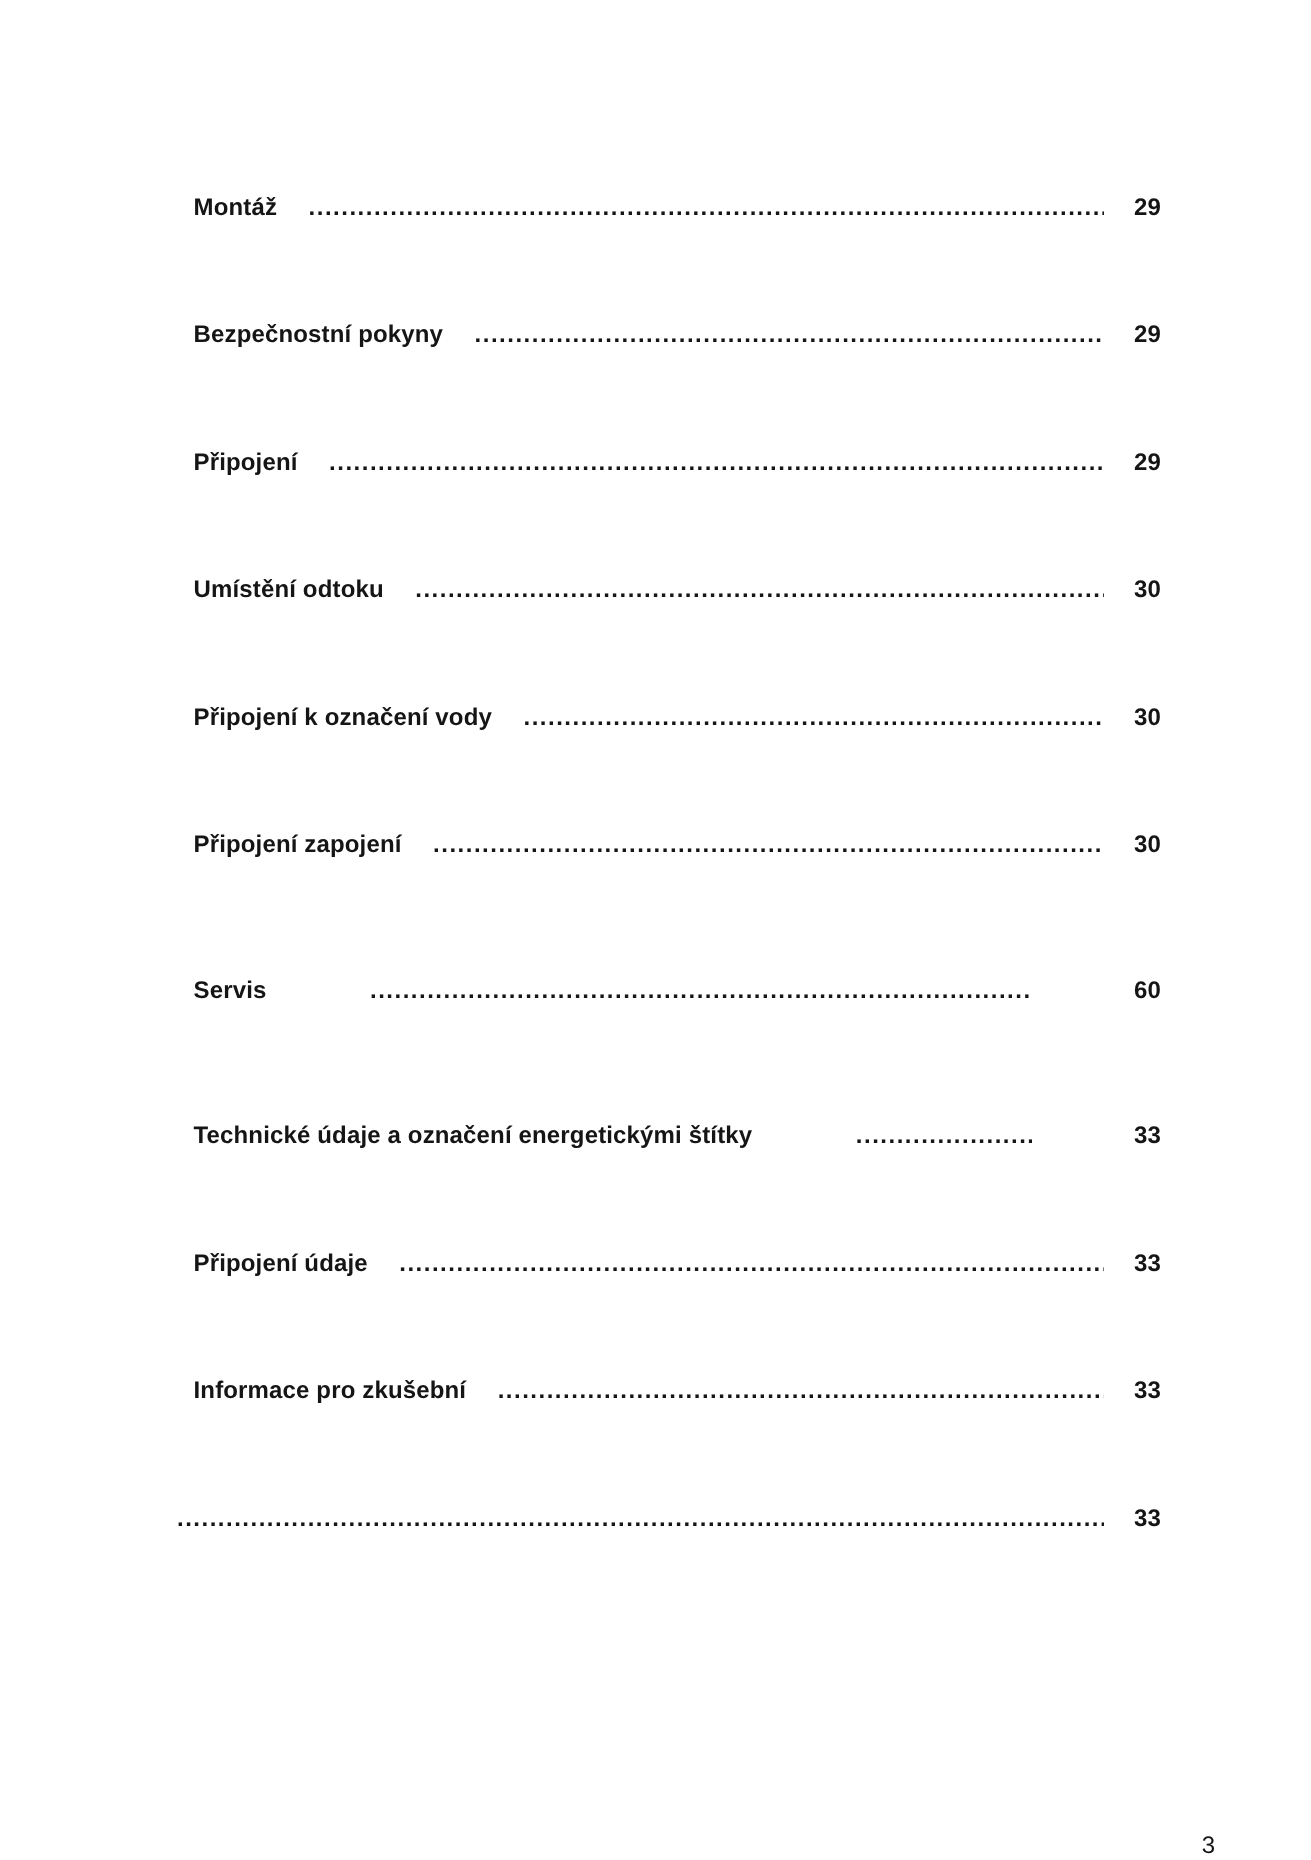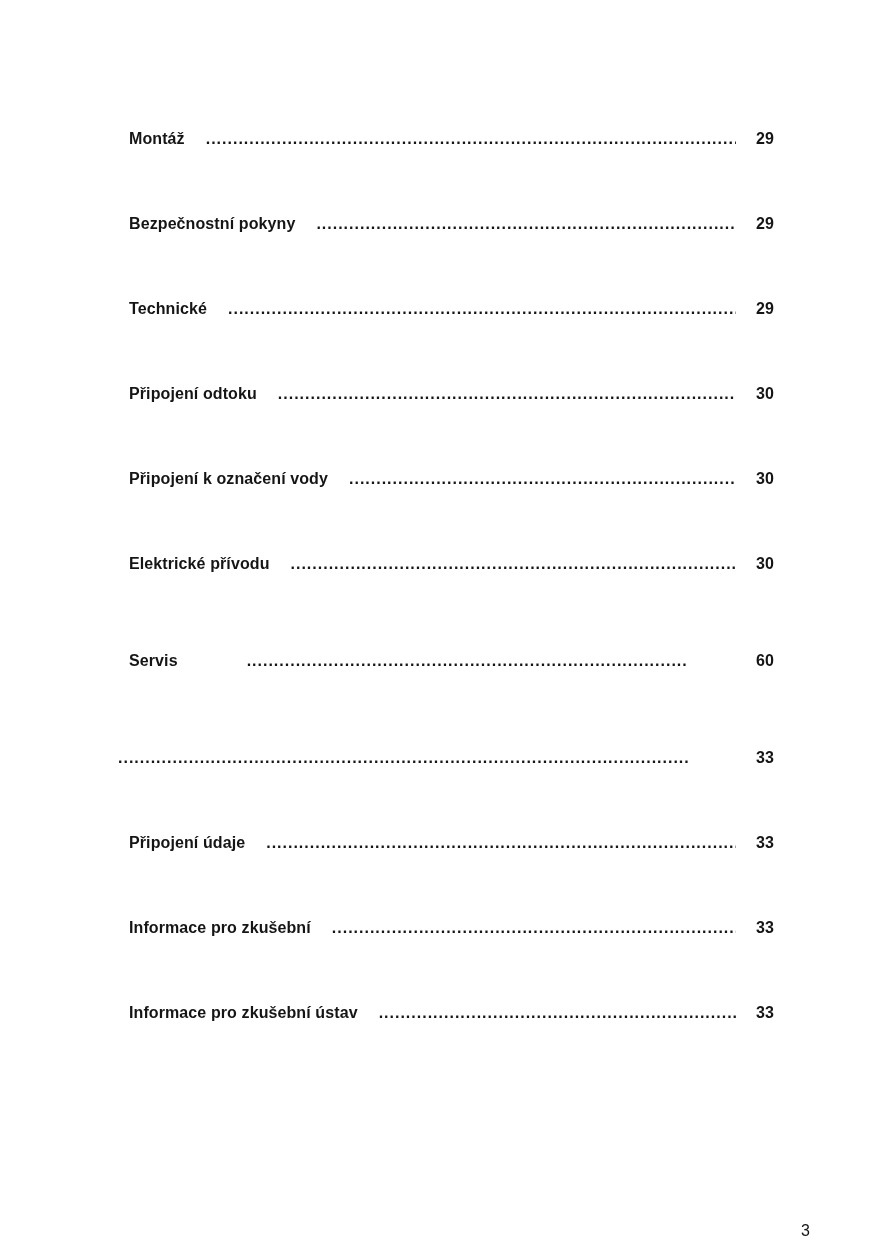--- a/index.html
+++ b/index.html
@@ -70,58 +70,58 @@
     <span class="toc-label">Montáž</span>
     <span class="toc-dots"></span>
     <span class="toc-page">29</span>
   </div>
       <div class="toc-row">
     <span class="toc-label">Bezpečnostní pokyny</span>
     <span class="toc-dots"></span>
     <span class="toc-page">29</span>
   </div>
       <div class="toc-row">
-    <span class="toc-label">Technické</span>
+    <span class="toc-label">Připojení</span>
     <span class="toc-dots"></span>
     <span class="toc-page">29</span>
   </div>
       <div class="toc-row">
-    <span class="toc-label">Připojení odtoku</span>
+    <span class="toc-label">Umístění odtoku</span>
     <span class="toc-dots"></span>
     <span class="toc-page">30</span>
   </div>
       <div class="toc-row">
     <span class="toc-label">Připojení k označení vody</span>
     <span class="toc-dots"></span>
     <span class="toc-page">30</span>
   </div>
       <div class="toc-row">
-    <span class="toc-label">Elektrické přívodu</span>
+    <span class="toc-label">Připojení zapojení</span>
     <span class="toc-dots"></span>
     <span class="toc-page">30</span>
   </div>
       <div class="toc-row bold section-start">
     <span class="toc-label">Servis</span>
     <span class="toc-dots"></span>
     <span class="toc-page">60</span>
   </div>
       <div class="toc-row bold section-start">
+    <span class="toc-label">Technické údaje a označení energetickými štítky</span>
     <span class="toc-dots"></span>
     <span class="toc-page">33</span>
   </div>
       <div class="toc-row">
     <span class="toc-label">Připojení údaje</span>
     <span class="toc-dots"></span>
     <span class="toc-page">33</span>
   </div>
       <div class="toc-row">
     <span class="toc-label">Informace pro zkušební</span>
     <span class="toc-dots"></span>
     <span class="toc-page">33</span>
   </div>
       <div class="toc-row">
-    <span class="toc-label">Informace pro zkušební ústav</span>
     <span class="toc-dots"></span>
     <span class="toc-page">33</span>
   </div>
     </div>
   <div class="page-number">3</div>
 </div>
 
 </body></html>

